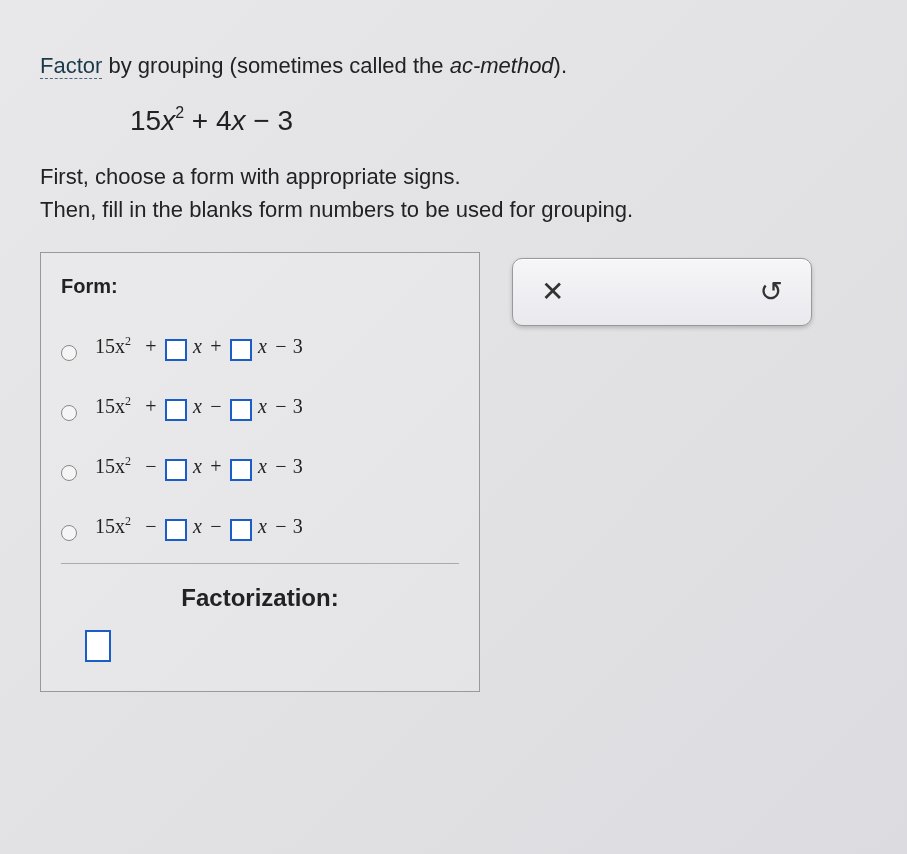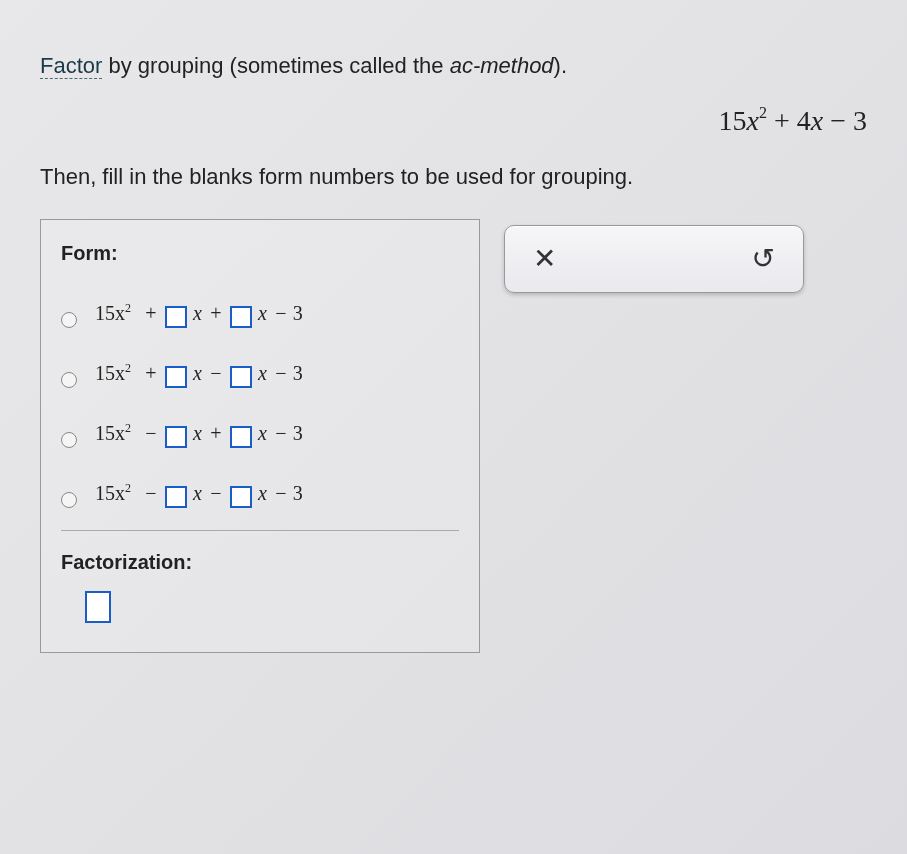--- a/index.html
+++ b/index.html
@@ -14,28 +14,27 @@
     font-size: 22px;
     line-height: 1.5;
   }
   .prompt-line { margin-bottom: 10px; margin-top: 21px; }
   .underline-dotted {
     border-bottom: 1px dashed #4a6a7a;
     color: #1a3a4a;
   }
   .italic { font-style: italic; }
   .expr {
-    font-family: Liberation Serif, serif;
+    font-family: Liberation Sans, sans-serif;
     font-size: 28px;
     margin: 18px 0 18px 90px;
-    text-align: right;
   }
   .sup { font-size: 16px; vertical-align: super; position: relative; top: -2px; }
   .instructions { margin: 14px 0 26px 0; }
-  .main-row { display: flex; gap: 24px; align-items: flex-start; }
+  .main-row { display: flex; gap: 32px; align-items: flex-start; }
   .form-box {
     border: 1px solid #999;
     background: rgba(255,255,255,0.15);
     padding: 18px 20px 20px 20px;
     width: 440px;
   }
   .form-title { font-weight: bold; font-size: 20px; margin-bottom: 18px; }
   .option-row {
     display: flex;
     align-items: flex-end;
@@ -59,21 +58,21 @@
   .blank {
     display: inline-block;
     width: 22px; height: 22px;
     border: 2px solid #1a5cc8;
     background: #fff;
     vertical-align: middle;
     margin: 0 2px;
   }
   .xlabel { font-style: italic; margin: 0 2px 0 4px; }
   .divider { border-top: 1px solid #aaa; margin: 10px 0 16px 0; }
-  .fact-title { font-weight: bold; font-size: 20px; margin-bottom: 14px; }
+  .fact-title { font-weight: bold; font-size: 24px; margin-bottom: 14px; text-align: center; }
   .fact-blank {
     display: inline-block;
     width: 26px; height: 32px;
     border: 2px solid #1a5cc8;
     background: #fff;
     margin-left: 24px;
   }
   .ctrl-panel {
     display: flex;
     align-items: center;
@@ -103,20 +102,21 @@
 
 <div class="expr">
   <span>15</span><span class="italic">x</span><span class="sup">2</span>
   <span>+</span>
   <span>4</span><span class="italic">x</span>
   <span>−</span>
   <span>3</span>
 </div>
 
 <div class="instructions">
+  <div>First, choose a form with appropriate signs.</div>
   <div>Then, fill in the blanks form numbers to be used for grouping.</div>
 </div>
 
 <div class="main-row">
 
   <div class="form-box">
     <div class="form-title">Form:</div>
 
     
     <div class="option-row">

